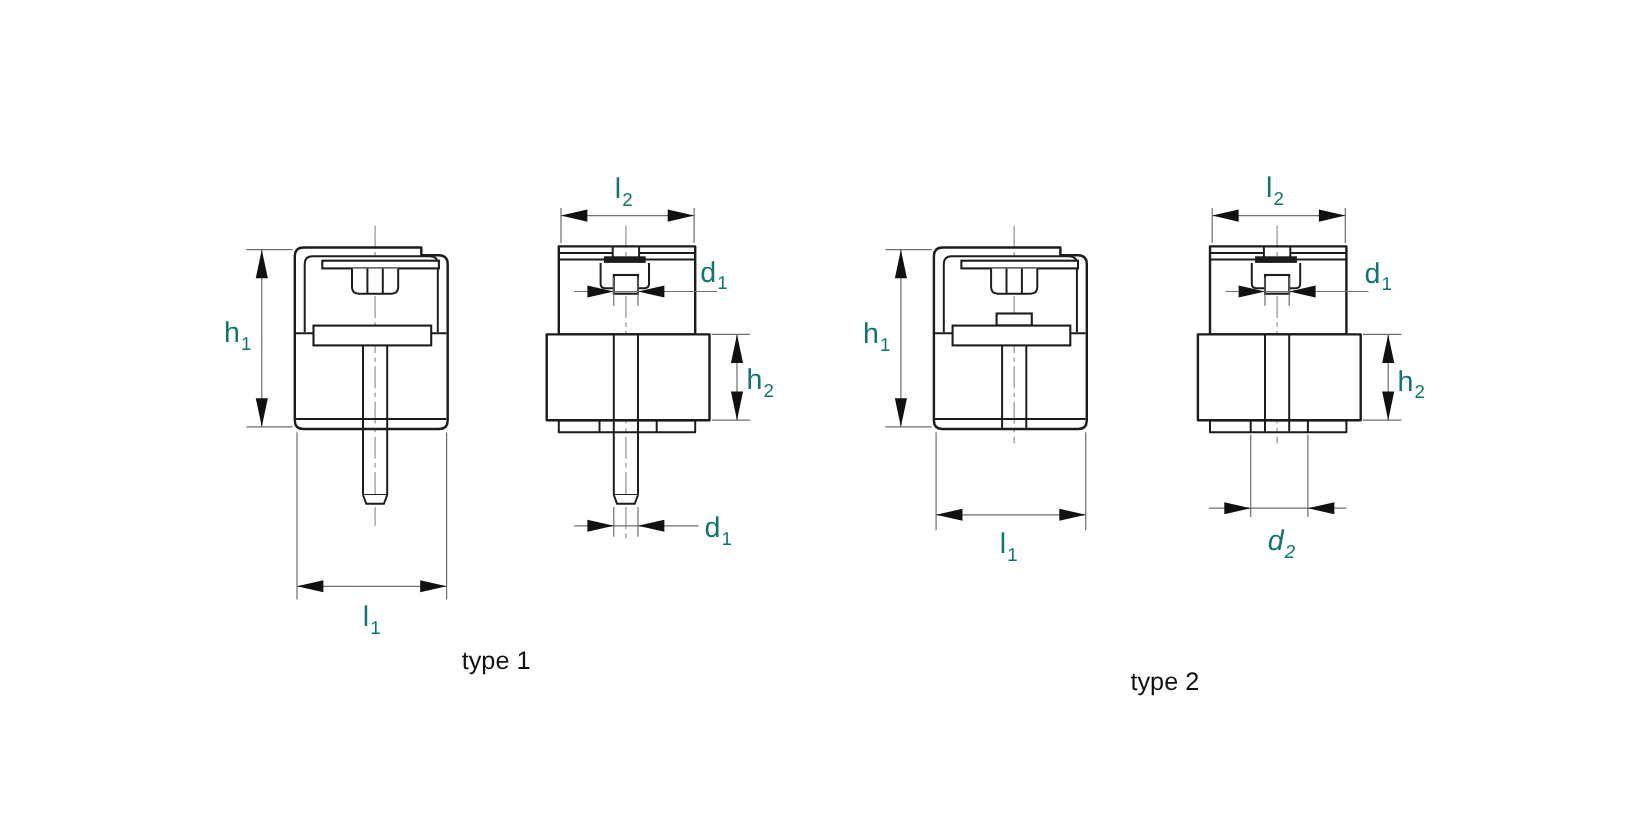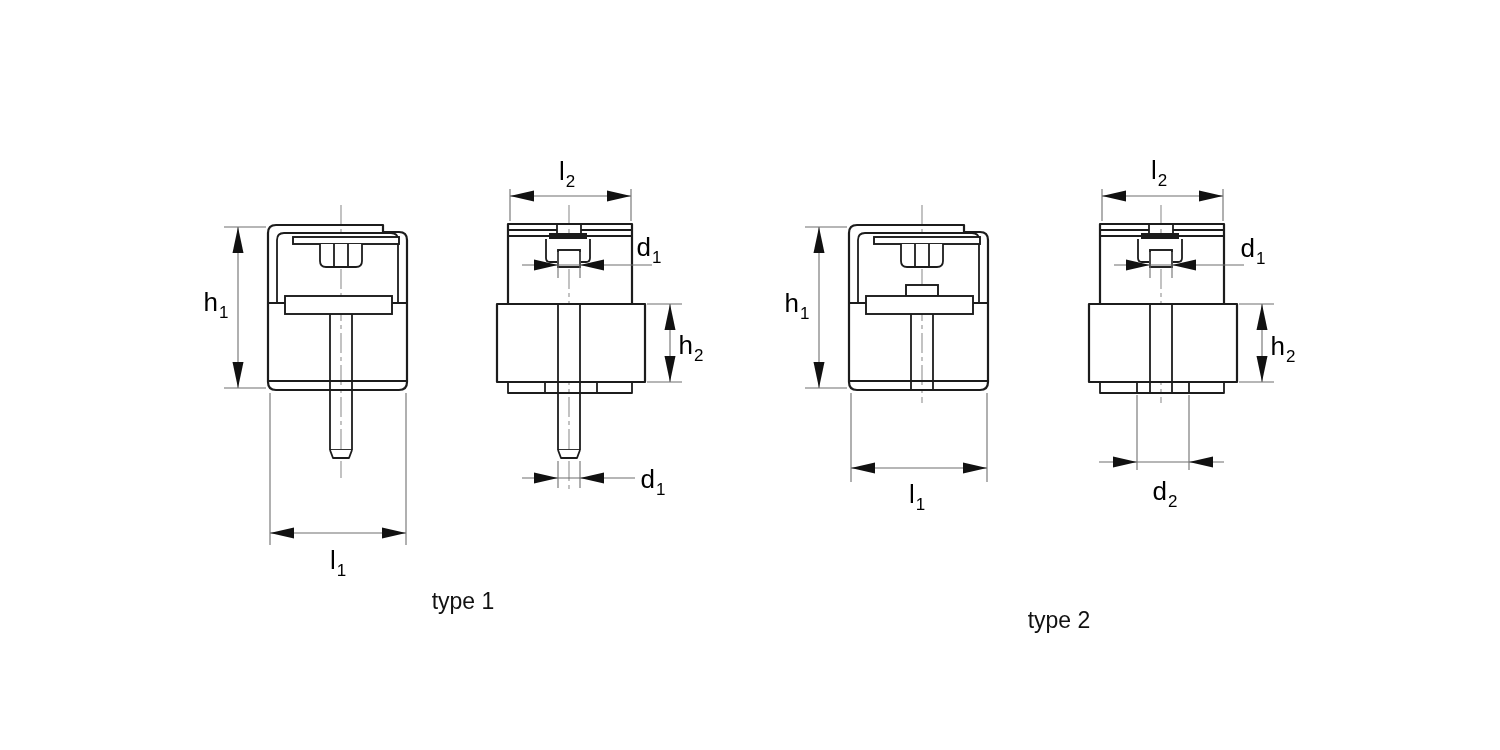--- a/index.html
+++ b/index.html
@@ -7,21 +7,21 @@
          font-family:"Liberation Sans",sans-serif;}
   svg{position:absolute;left:0;top:0;}
   .outline{stroke:#1c1c1c;stroke-width:2.2;fill:none;stroke-linejoin:round;stroke-linecap:round;}
   .ln{stroke:#1c1c1c;stroke-width:1.8;fill:none;stroke-linejoin:round;}
   .wp{fill:#ffffff;stroke:#1c1c1c;stroke-width:1.9;}
   .fillwhite{fill:#ffffff;}
   .band{fill:#1c1c1c;stroke:none;}
   .dim{stroke:#6f6f6f;stroke-width:1.1;fill:none;}
   .cl{stroke:#9b9b9b;stroke-width:1.2;fill:none;stroke-dasharray:20 4 4 4;}
   .arr{fill:#111111;stroke:none;}
-  .dim-label{position:absolute;transform:translate(-50%,-50%);font-size:26px;color:#000000;
+  .dim-label{position:absolute;transform:translate(-50%,-50%);font-size:26px;color:#0f766e;
              white-space:nowrap;line-height:1;}
   .dim-label .sub{font-size:17px;position:relative;top:7px;margin-left:1px;}
   .caption{position:absolute;transform:translate(-50%,-50%);font-size:23px;color:#111111;
            white-space:nowrap;line-height:1;}
 </style>
 </head>
 <body>
 
 <div id="stage">
 
@@ -204,18 +204,18 @@
 <div class="dim-label" style="left:567px;top:171px;"><span>l</span><span class="sub">2</span></div>
 <div class="dim-label" style="left:649px;top:247px;"><span>d</span><span class="sub">1</span></div>
 <div class="dim-label" style="left:691px;top:345px;"><span>h</span><span class="sub">2</span></div>
 <div class="dim-label" style="left:653px;top:479px;"><span>d</span><span class="sub">1</span></div>
 
 <div class="dim-label" style="left:797px;top:303px;"><span>h</span><span class="sub">1</span></div>
 <div class="dim-label" style="left:917px;top:494px;"><span>l</span><span class="sub">1</span></div>
 <div class="dim-label" style="left:1159px;top:170px;"><span>l</span><span class="sub">2</span></div>
 <div class="dim-label" style="left:1253px;top:248px;"><span>d</span><span class="sub">1</span></div>
 <div class="dim-label" style="left:1283px;top:346px;"><span>h</span><span class="sub">2</span></div>
-<div class="dim-label" style="left:1165px;top:491px;"><span>d</span><span class="sub">2</span></div>
-
-<div class="caption" style="left:463px;top:601px;">type 1</div>
+<div class="dim-label" style="left:1165px;top:491px;font-style:italic;"><span>d</span><span class="sub">2</span></div>
+
+<div class="caption" style="left:451px;top:601px;">type 1</div>
 <div class="caption" style="left:1059px;top:620px;">type 2</div>
 
 </div>
 
 </body></html>

